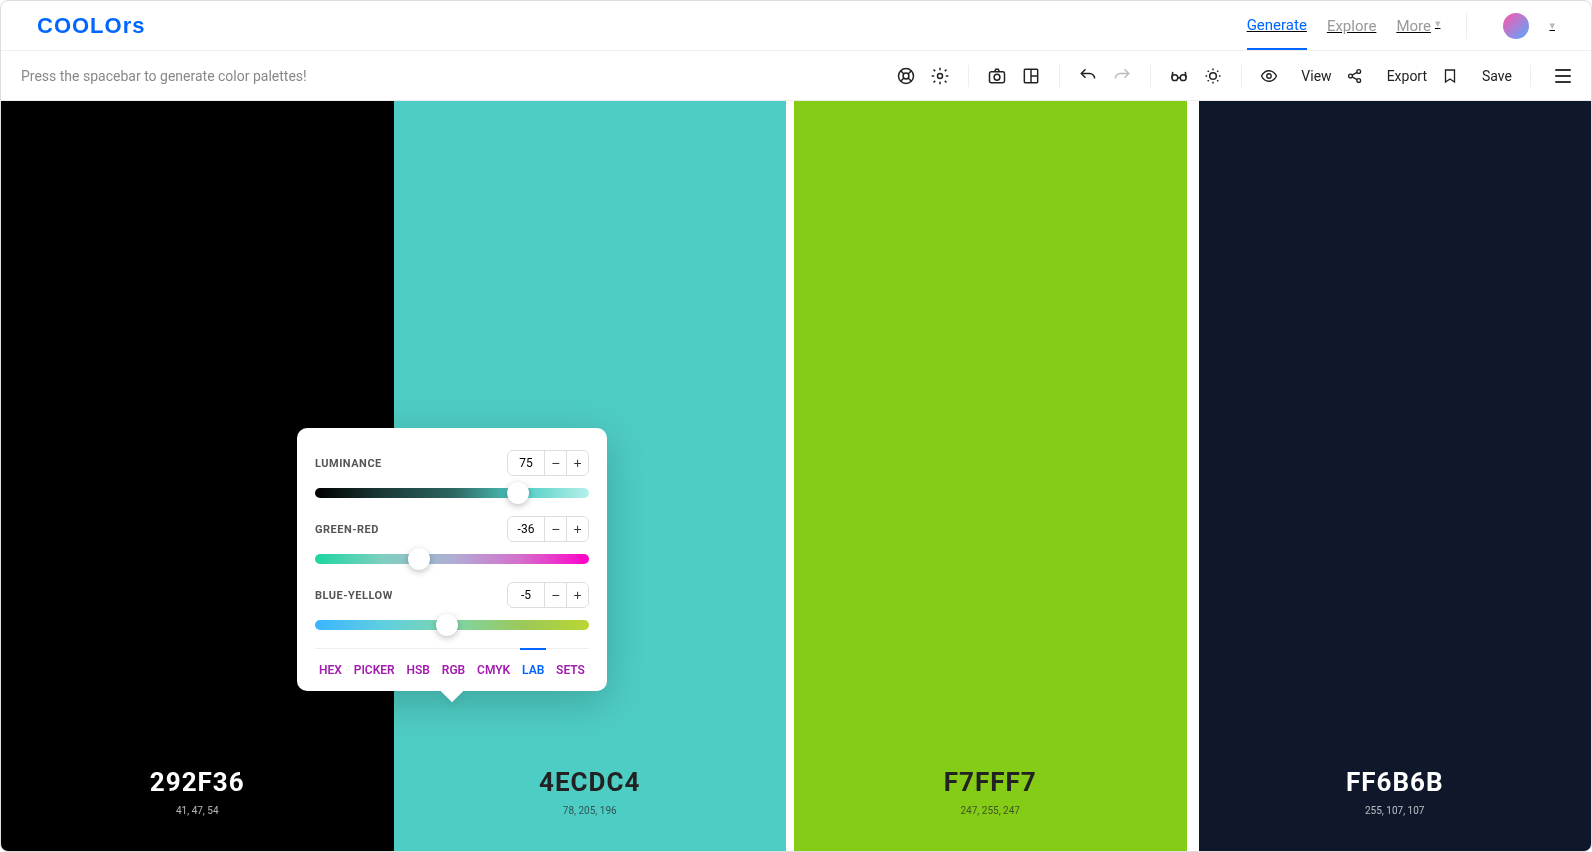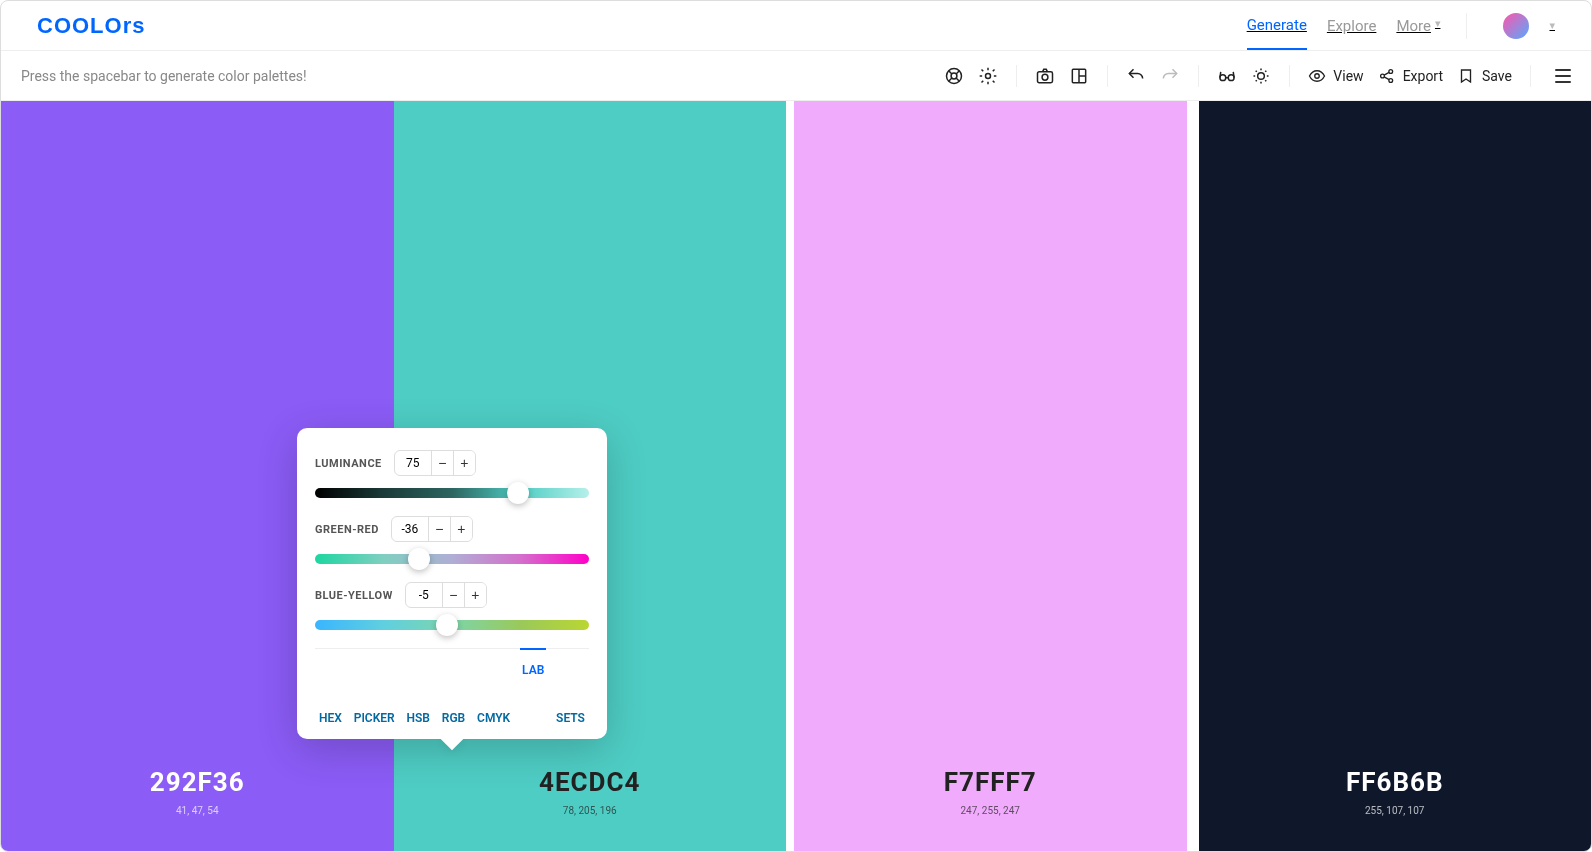--- a/index.html
+++ b/index.html
@@ -16,49 +16,49 @@
 .chevron { color: #bbb; font-size: 11px; }
 .vsep { width: 1px; height: 26px; background: #eee; margin: 0 6px; }
 
 
 .toolbar { height: 50px; border-bottom: 1px solid #eee; display: flex; align-items: center; justify-content: space-between; padding: 0 20px; }
 .hint { color: #888; font-size: 14px; }
 .tools { display: flex; align-items: center; gap: 14px; }
 .tool-icon { width: 20px; height: 20px; display: flex; align-items: center; justify-content: center; cursor: pointer; color: #222; }
 .tool-icon svg { width: 20px; height: 20px; stroke: currentColor; fill: none; stroke-width: 1.8; }
 .tool-sep { width: 1px; height: 22px; background: #eee; margin: 0 4px; }
-.tool-btn { display: flex; align-items: center; gap: 7px; cursor: pointer; font-size: 14px; color: #222; }
+.tool-btn { display: flex; align-items: center; gap: 23px; cursor: pointer; font-size: 14px; color: #222; }
 .tool-btn svg { width: 18px; height: 18px; stroke: currentColor; fill: none; stroke-width: 1.8; }
 .hamburger { display: flex; flex-direction: column; gap: 4px; cursor: pointer; margin-left: 6px;}
 .hamburger span { width: 16px; height: 2px; background: #333; border-radius: 1px; }
 
 
 .palette { display: flex; height: calc(100% - 100px); position: relative; }
 .swatch { flex: 1; display: flex; flex-direction: column; justify-content: flex-end; align-items: center; padding-bottom: 35px; }
 .hex { font-size: 26px; font-weight: 700; letter-spacing: 1px; }
 .rgb { font-size: 10px; opacity: 0.7; margin-top: 8px; }
 .swatch.light .hex, .swatch.light .rgb { color: #fff; }
 .swatch.dark .hex, .swatch.dark .rgb { color: #222; }
 
 
 .lab-panel { position: absolute; left: 297px; top: 428px; width: 310px; background: #fff; border-radius: 10px; box-shadow: 0 10px 40px rgba(0,0,0,0.2); padding: 22px 18px 0 18px; }
 .lab-panel::after { content: ''; position: absolute; bottom: -8px; left: 50%; margin-left: -8px; width: 16px; height: 16px; background: #fff; transform: rotate(45deg); box-shadow: 3px 3px 8px rgba(0,0,0,.06);}
 .slider-row { margin-bottom: 18px; }
-.slider-head { display: flex; justify-content: flex-start; align-items: center; margin-bottom: 12px; gap: 12px; }
+.slider-head { display: flex; justify-content: space-between; align-items: center; margin-bottom: 12px; }
 .slider-label { font-size: 11px; font-weight: 700; color: #555; letter-spacing: 0.5px; }
 .stepper { display: flex; align-items: center; border: 1px solid #ddd; border-radius: 6px; overflow: hidden; height: 26px; }
 .stepper input { width: 36px; border: none; text-align: center; font-size: 12px; outline: none; font-family: inherit; }
 .stepper button { width: 22px; height: 100%; border: none; border-left: 1px solid #ddd; background: #fff; cursor: pointer; font-size: 14px; color: #333; display: flex; align-items: center; justify-content: center; }
 .slider-track { height: 10px; border-radius: 5px; position: relative; }
 .slider-thumb { position: absolute; top: 50%; transform: translate(-50%, -50%); width: 22px; height: 22px; background: #fff; border-radius: 50%; box-shadow: 0 2px 6px rgba(0,0,0,0.25); cursor: grab; }
 .lum-track { background: linear-gradient(90deg, #000 0%, #1a3a38 25%, #2d6560 50%, #4ecdc4 75%, #b5f0ea 100%); }
 .gr-track { background: linear-gradient(90deg, #1dd6a0 0%, #7fcfc0 25%, #b0aed4 50%, #d46fcc 75%, #ff00c8 100%); }
 .by-track { background: linear-gradient(90deg, #3ab5ff 0%, #60cfe0 25%, #7dd5aa 50%, #9ac95a 75%, #bad632 100%); }
 .panel-tabs { display: flex; justify-content: space-between; border-top: 1px solid #eee; margin-top: 6px; padding: 14px 2px 14px 2px; position: relative; z-index: 1; background: #fff; border-radius: 0 0 10px 10px;}
-.ptab { font-size: 12px; color: #0369a1; font-weight: 600; cursor: pointer; padding: 0 2px; margin-top: 48px; }
+.ptab { font-size: 12px; color: #a21caf; font-weight: 600; cursor: pointer; padding: 0 2px; }
 .ptab.active { color: #0066ff; border-top: 2px solid #0066ff; margin-top: -15px; padding-top: 13px; }
 </style>
 </head>
 <body>
 
 <div class="header">
   <div class="logo">COOLOrs</div>
   <div class="nav">
     <div class="nav-item active">Generate</div>
     <div class="nav-item">Explore</div>
@@ -160,29 +160,29 @@
     <div class="tool-sep"></div>
     <div class="hamburger">
         <span></span>
         <span></span>
         <span></span>
       </div>
   </div>
 </div>
 
 <div class="palette" id="palette">
-    <div class="swatch light" style="background: #8b5cf6; justify-content: flex-end;">
+    <div class="swatch light" style="background: #000000; justify-content: flex-end;">
       <div class="hex">292F36</div>
       <div class="rgb">41, 47, 54</div>
     </div>
     <div class="swatch dark" style="background: rgb(78, 205, 196);">
       <div class="hex">4ECDC4</div>
       <div class="rgb">78, 205, 196</div>
     </div>
-    <div class="swatch dark" style="background: #f0abfc; margin-left: 8px;">
+    <div class="swatch dark" style="background: #84cc16; margin-left: 8px;">
       <div class="hex">F7FFF7</div>
       <div class="rgb">247, 255, 247</div>
     </div>
     <div class="swatch light" style="background: #0f172a; margin-left: 12px;">
       <div class="hex">FF6B6B</div>
       <div class="rgb">255, 107, 107</div>
     </div>
   </div>
 
 <div class="lab-panel" id="lab-panel">

